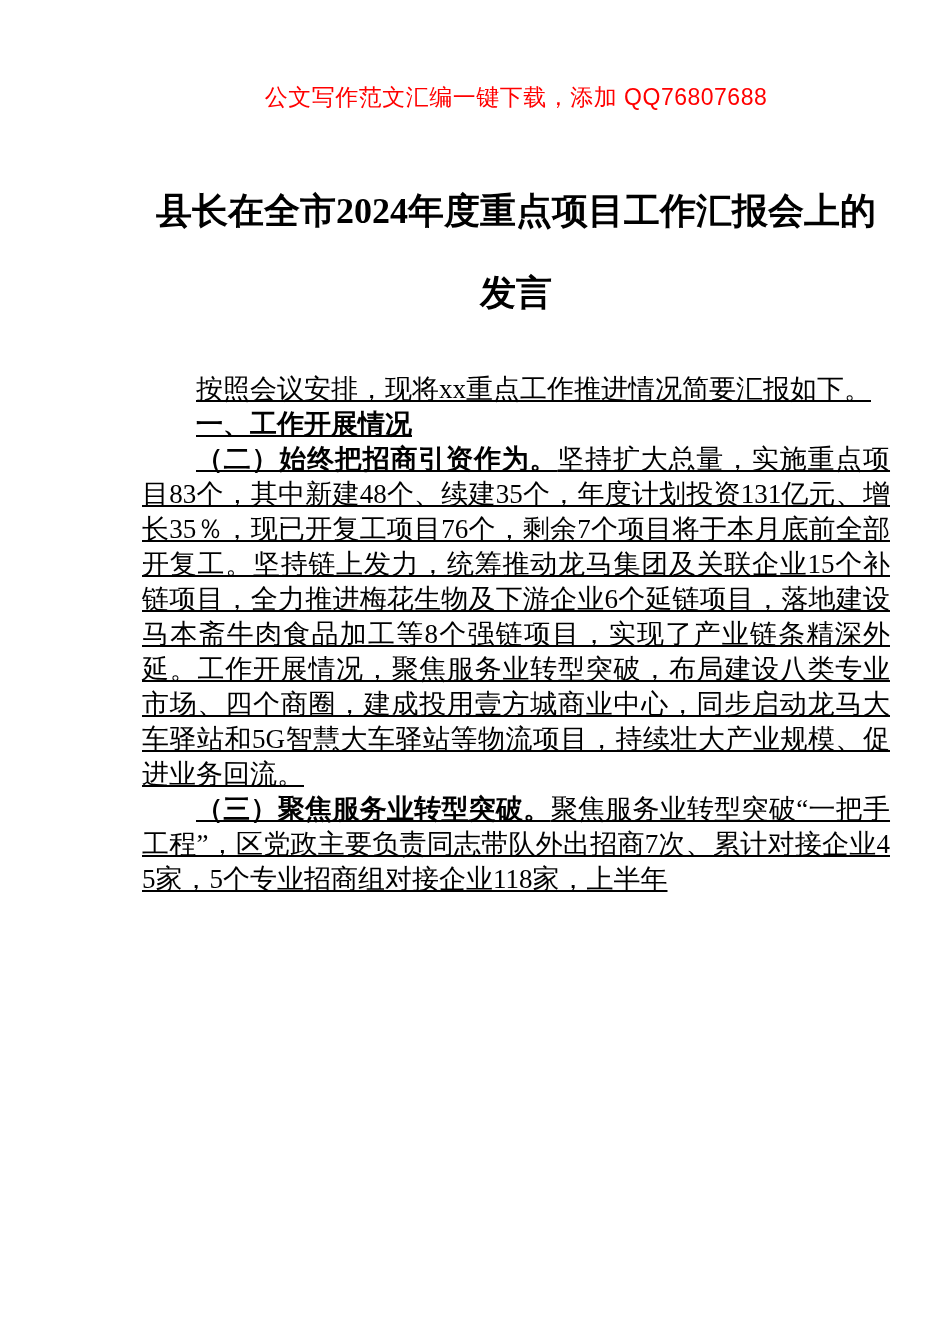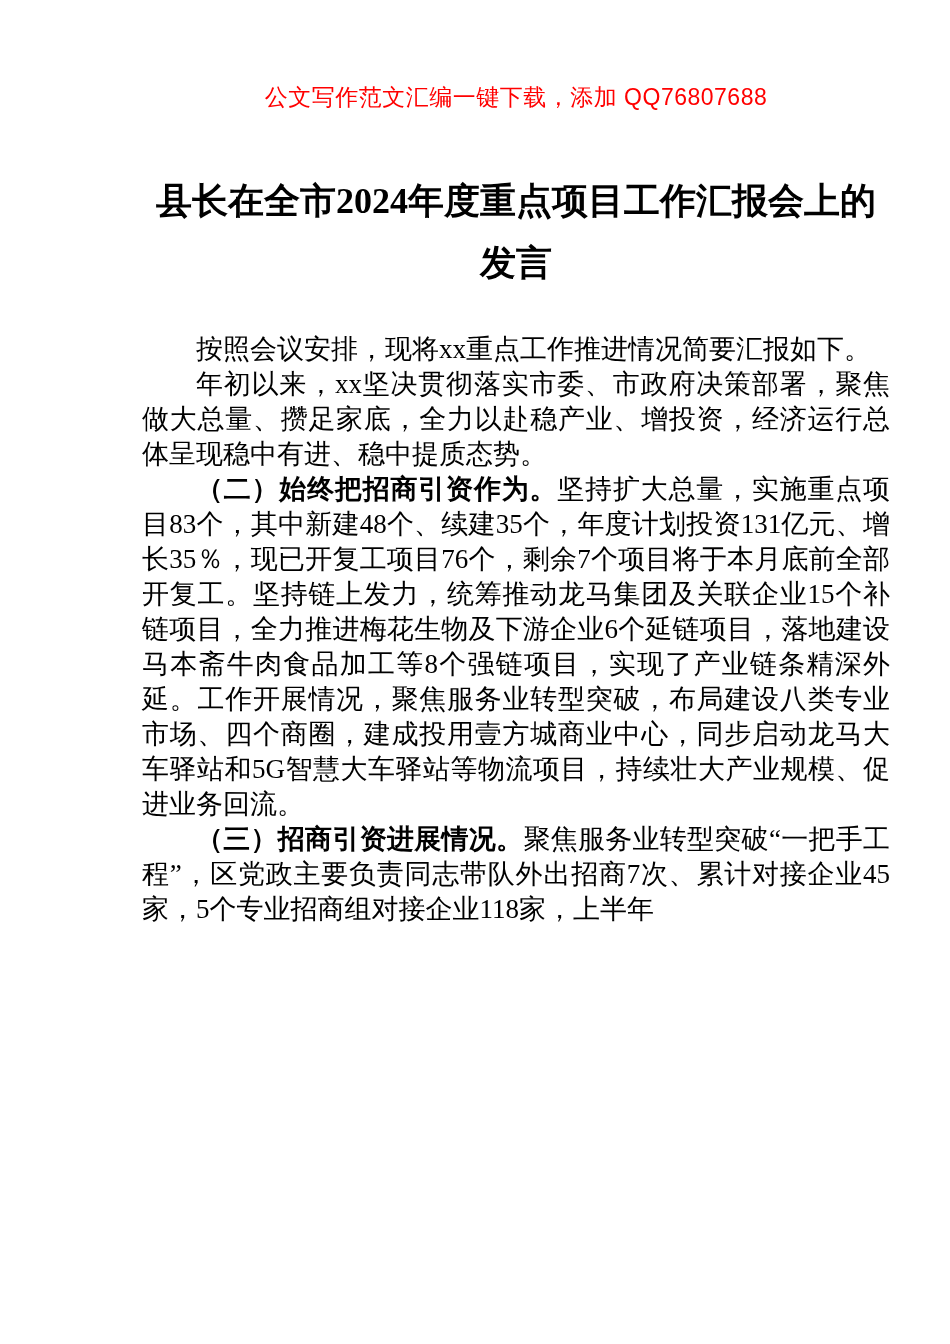--- a/index.html
+++ b/index.html
@@ -24,47 +24,48 @@
     font-family: "Liberation Sans", sans-serif;
     font-size: 23px;
     line-height: 26px;
     letter-spacing: 0.5px;
     white-space: nowrap;
   }
   .doc-title {
     margin: 60px 0 0 0;
     font-size: 36px;
     font-weight: bold;
-    line-height: 62px;
+    line-height: 82px;
     text-align: center;
     font-family: "Liberation Serif", serif;
   }
   .doc-body {
     margin-top: 38px;
   }
   .doc-body p {
     margin: 0;
     font-size: 27px;
     line-height: 35px;
     text-align: justify;
     text-justify: inter-ideograph;
     text-indent: 2em;
     word-break: break-all;
+    text-decoration: underline;
   }
   .doc-body p strong {
     font-weight: bold;
   }
 </style>
 </head>
 <body>
 
 <div class="page" style="background: rgb(255, 255, 255); color: rgb(0, 0, 0);">
   <div class="promo" style="color: rgb(255, 0, 0);">公文写作范文汇编一键下载，添加 QQ76807688</div>
 
   <h1 class="doc-title">县长在全市2024年度重点项目工作汇报会上的发言</h1>
 
   <div class="doc-body">
       <p><span>按照会议安排，现将xx重点工作推进情况简要汇报如下。</span></p>
-      <p><span>年初以来，xx坚决贯彻落实市委、市政府决策部署，聚焦做大总量、攒足家底，全力以赴稳产业、增投资，经济运行总体呈现稳中有进、稳中提质态势。</span></p>
+      <p><strong>一、工作开展情况</strong></p>
       <p><strong>（二）始终把招商引资作为。</strong><span>坚持扩大总量，实施重点项目83个，其中新建48个、续建35个，年度计划投资131亿元、增长35％，现已开复工项目76个，剩余7个项目将于本月底前全部开复工。坚持链上发力，统筹推动龙马集团及关联企业15个补链项目，全力推进梅花生物及下游企业6个延链项目，落地建设马本斋牛肉食品加工等8个强链项目，实现了产业链条精深外延。工作开展情况，聚焦服务业转型突破，布局建设八类专业市场、四个商圈，建成投用壹方城商业中心，同步启动龙马大车驿站和5G智慧大车驿站等物流项目，持续壮大产业规模、促进业务回流。</span></p>
-      <p><strong>（三）招商引资进展情况。</strong><span>聚焦服务业转型突破“一把手工程”，区党政主要负责同志带队外出招商7次、累计对接企业45家，5个专业招商组对接企业118家，上半年</span></p>
+      <p><strong>（三）聚焦服务业转型突破。</strong><span>聚焦服务业转型突破“一把手工程”，区党政主要负责同志带队外出招商7次、累计对接企业45家，5个专业招商组对接企业118家，上半年</span></p>
     </div>
 </div>
 
 </body></html>

